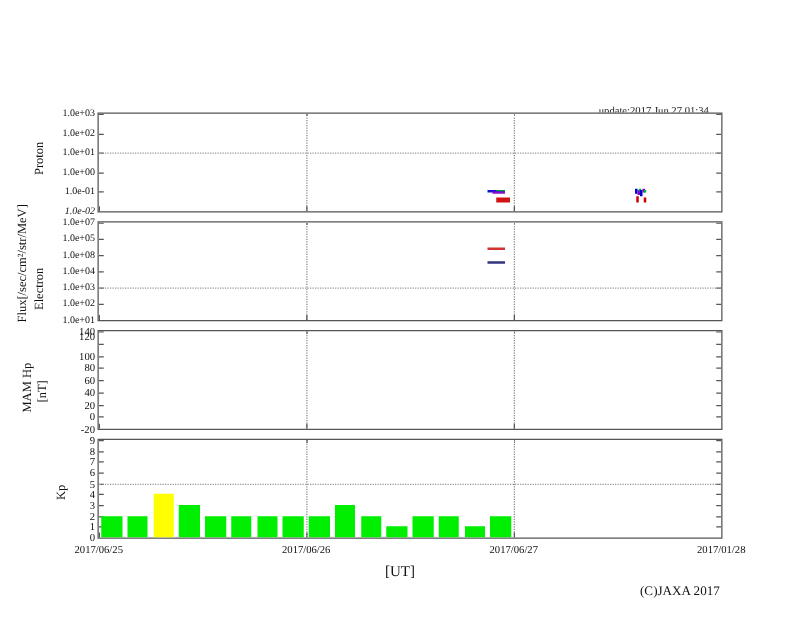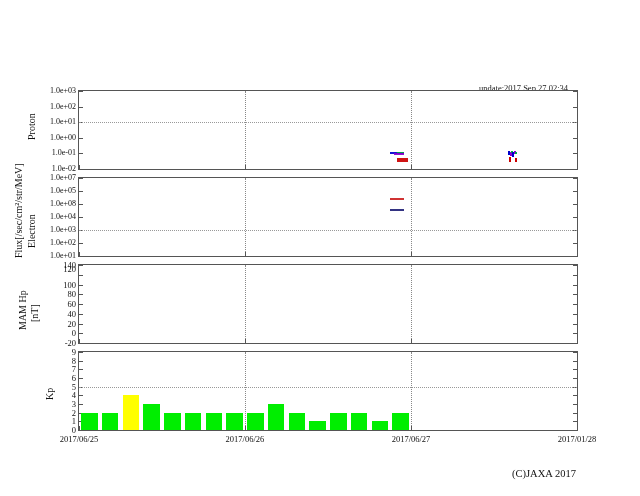--- a/index.html
+++ b/index.html
@@ -147,36 +147,36 @@
   
   .trace {
     position: absolute;
   }
 </style>
 </head>
 <body>
 
 <div id="page">
 
-  <div id="update-stamp">update:2017 Sep 27 02:34</div>
+  <div id="update-stamp">update:2017 Jun 27 01:34</div>
 
   <div class="rot" id="flux-label">Flux[/sec/cm²/str/MeV]</div>
   <div class="rot" id="proton-label">Proton</div>
   <div class="rot" id="electron-label">Electron</div>
   <div class="rot" id="mam-label">MAM Hp</div>
   <div class="rot" id="mam-unit">[nT]</div>
   <div class="rot" id="kp-label">Kp</div>
 
   <div class="ylabels" id="ylabels-proton">
       <div class="ylab" style="top: -3px;">1.0e+03</div>
       <div class="ylab" style="top: 12.6px;">1.0e+02</div>
       <div class="ylab" style="top: 28.2px;">1.0e+01</div>
       <div class="ylab" style="top: 43.8px;">1.0e+00</div>
       <div class="ylab" style="top: 59.4px;">1.0e-01</div>
-      <div class="ylab" style="top: 75px;">1.0e-02</div>
+      <div class="ylab" style="top: 75px; font-style: italic;">1.0e-02</div>
     </div>
   <div class="ylabels" id="ylabels-electron">
       <div class="ylab" style="top: -3px;">1.0e+07</div>
       <div class="ylab" style="top: 10px;">1.0e+05</div>
       <div class="ylab" style="top: 23px;">1.0e+08</div>
       <div class="ylab" style="top: 36px;">1.0e+04</div>
       <div class="ylab" style="top: 49px;">1.0e+03</div>
       <div class="ylab" style="top: 62px;">1.0e+02</div>
       <div class="ylab" style="top: 75px;">1.0e+01</div>
     </div>
@@ -332,15 +332,16 @@
         <div class="kpbar" style="left: 313.325px; width: 16.6px; height: 17.3333px; background: rgb(0, 238, 0);"></div>
       </div>
   </div>
 
   <div id="xaxis-labels">
       <div class="xlab" style="left: 79px;">2017/06/25</div>
       <div class="xlab" style="left: 244.983px;">2017/06/26</div>
       <div class="xlab" style="left: 411.017px;">2017/06/27</div>
       <div class="xlab" style="left: 577px;">2017/01/28</div>
     </div>
+  <div id="xaxis-title">[UT]</div>
   <div id="copyright">(C)JAXA 2017</div>
 
 </div>
 
 </body></html>

